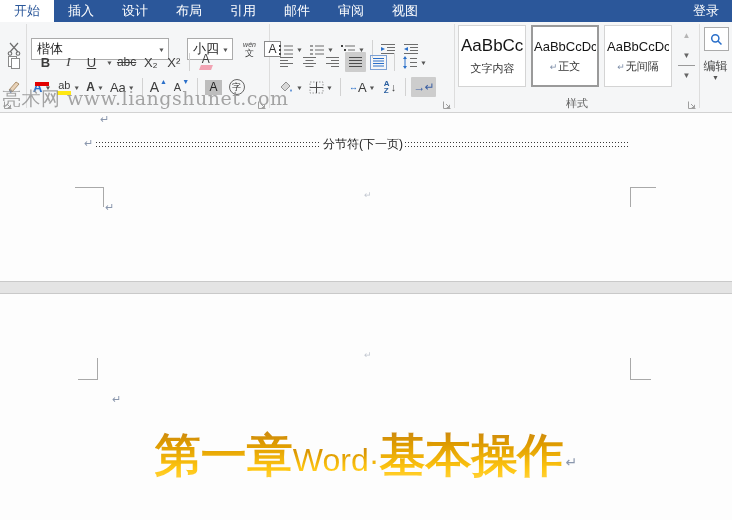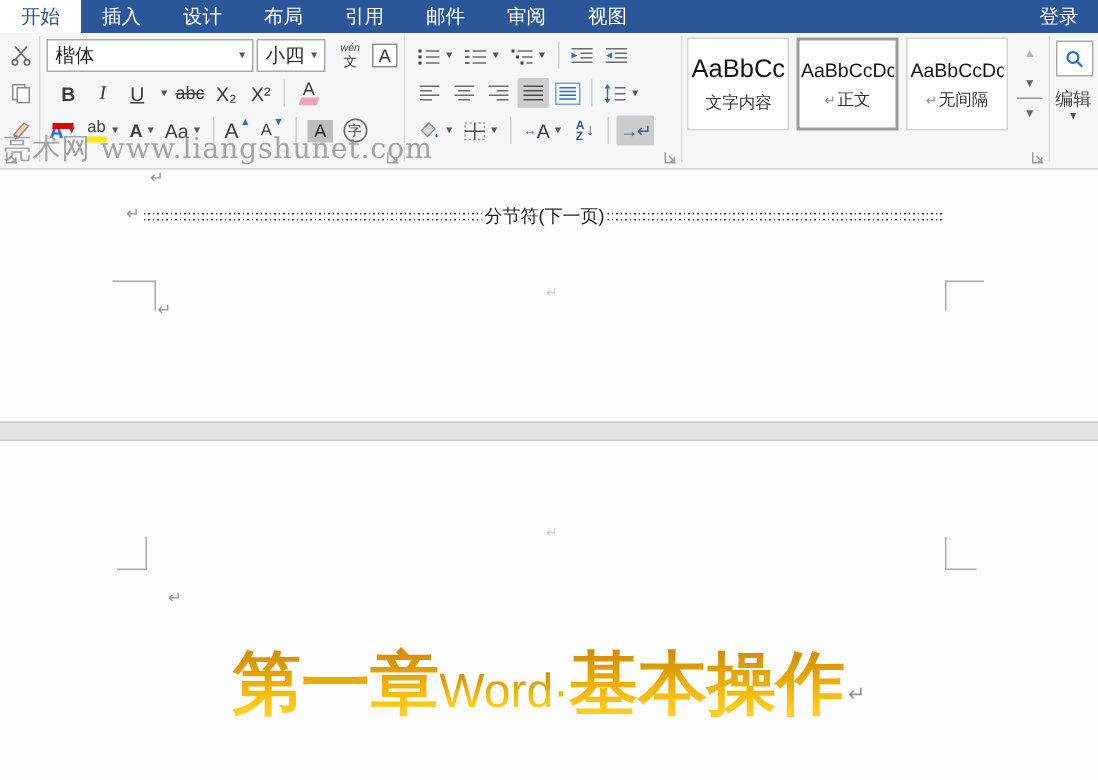--- a/index.html
+++ b/index.html
@@ -14,21 +14,21 @@
   .signin{margin-left:auto;margin-right:13px;line-height:22px;font-size:13px;color:#fff}
   
   .ribbon{position:absolute;top:22px;left:0;width:732px;height:90px;background:#f5f6f7;
           border-bottom:1px solid #d2d2d2;display:flex;z-index:10}
   .group{position:relative;height:100%;flex:0 0 auto}
   .gsep{flex:0 0 1px;background:#dddddd;margin:2px 0 4px}
   .glabel{position:absolute;bottom:1px;left:0;right:0;text-align:center;font-size:11px;color:#5f5f5f;white-space:nowrap}
   .launcher{position:absolute;bottom:2px;right:2px;width:10px;height:10px;opacity:.8}
   .launcher.ll{right:auto;left:3px}
   .r{position:absolute;left:4px;display:flex;align-items:center;gap:2px;height:22px;white-space:nowrap}
-  .r1{top:4px}.r2{top:29px}.r3{top:54px}
+  .r1{top:16px}.r2{top:29px}.r3{top:54px}
   .btn{display:inline-flex;align-items:center;justify-content:center;height:20px;min-width:17px;
        padding:0 2px;font-size:13px;color:#3c3c3c;border-radius:1px}
   .btn.on{background:#cdcdcd}
   .caret{font-size:7px;color:#555;margin-left:2px;transform:scaleY(.9)}
   .vsep{width:1px;height:18px;background:#d2d2d2;margin:0 3px;flex:0 0 1px}
   .combo{display:flex;align-items:center;background:#fff;border:1px solid #ababab;height:20px;
          padding:0 3px 0 5px;font-size:13px;color:#1f1f1f}
   .combo .cval{flex:1}
   .bold{font-weight:bold}.ital{font-style:italic;font-family:"Liberation Serif",serif}
   .undl{text-decoration:underline}.strk{text-decoration:line-through;font-size:12px}
@@ -148,21 +148,21 @@
     </span>
   </div>
   <div class="gsep"></div>
 
   <div class="group" style="width:242px">
     <div class="r r1">
       <span class="combo" style="width:128px">
         <span class="cval">楷体</span>
         <span class="caret">▼</span>
       </span>
-      <span class="combo" style="width:36px;margin-left:0">
+      <span class="combo" style="width:36px;margin-left:16px">
         <span class="cval">小四</span>
         <span class="caret">▼</span>
       </span>
       <span class="btn" style="margin-left:4px">
         <span class="phon">
           <span class="p1">wén</span>
           <span class="p2">文</span>
         </span>
       </span>
       <span class="btn">
@@ -399,20 +399,21 @@
         <span class="cname">
           <span class="cmark">↵</span><span>无间隔</span>
         </span>
       </span>
       <span class="scrollcol">
         <span class="sc dim">▲</span>
         <span class="sc">▼</span>
         <span class="sc more">▼</span>
       </span>
     </div>
+    <div class="glabel">样式</div>
     <span class="launcher">
       <svg width="10" height="10" viewBox="0 0 10 10">
         <path d="M1.5 1.5v7h7" fill="none" stroke="#8a8a8a"></path>
         <path d="M4 4l3.5 3.5M7.5 4.8v2.7H4.8" fill="none" stroke="#8a8a8a"></path>
       </svg>
     </span>
   </div>
   <div class="gsep"></div>
 
   <div class="group" style="width:31px">

